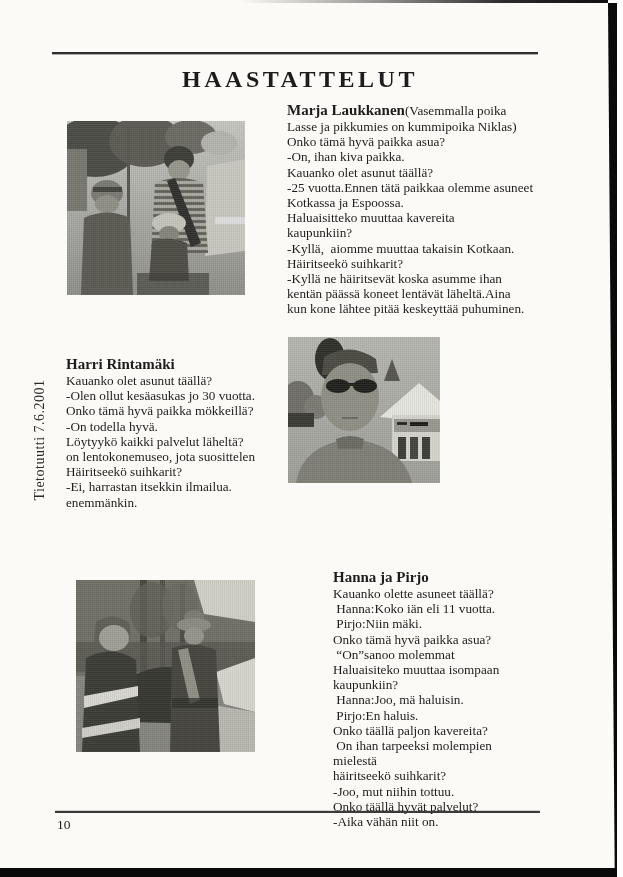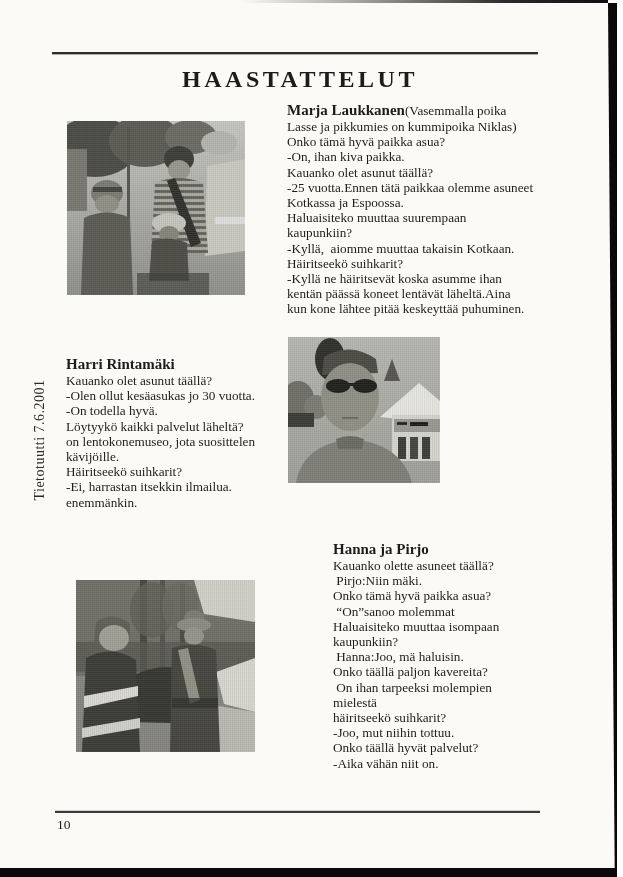--- a/index.html
+++ b/index.html
@@ -29,21 +29,21 @@
     transform:translate(-50%,-50%) rotate(-90deg); transform-origin:center;
     white-space:nowrap; font-size:14px; letter-spacing:.5px; color:#2a2a2a; }
   
   .col { position:absolute; font-size:13.2px; line-height:15.2px; }
   .tline { white-space:pre; }
   .hline { line-height:17px; }
   .h { font-weight:bold; font-size:15px;margin-top:16px; }
   .hs { font-size:13.2px; }
   .marja { left:287px; top:102px; width:330px; }
   .harri { left:66px;  top:356px; width:236px; }
-  .hanna { left:333px; top:541px; width:268px; }
+  .hanna { left:333px; top:569px; width:268px; }
   
   .photo { position:absolute; margin:0; padding:0; background:#9a9a94; overflow:hidden; }
   .photo svg { display:block; width:100%; height:100%; }
   .photo::after { content:""; position:absolute; inset:0; pointer-events:none;
     background:
       repeating-linear-gradient(0deg, rgba(255,255,255,.07) 0 1px, transparent 1px 2px),
       repeating-linear-gradient(90deg, rgba(0,0,0,.06) 0 1px, transparent 1px 2px); }
   .photo1 { left:67px; top:121px; width:178px; height:174px; }
   .photo2 { left:288px; top:337px; width:152px; height:146px; }
   .photo3 { left:76px; top:580px; width:179px; height:172px; }
@@ -100,39 +100,39 @@
 
   <section class="col marja">
     <div class="tline hline"><span class="h">Marja Laukkanen</span><span class="hs">(Vasemmalla poika</span></div>
     <div class="lines">
         <div class="tline">Lasse ja pikkumies on kummipoika Niklas)</div>
         <div class="tline">Onko tämä hyvä paikka asua?</div>
         <div class="tline">-On, ihan kiva paikka.</div>
         <div class="tline">Kauanko olet asunut täällä?</div>
         <div class="tline">-25 vuotta.Ennen tätä paikkaa olemme asuneet</div>
         <div class="tline">Kotkassa ja Espoossa.</div>
-        <div class="tline">Haluaisiteko muuttaa suurempaan</div>
+        <div class="tline">Haluaisitteko muuttaa kavereita</div>
         <div class="tline">kaupunkiin?</div>
         <div class="tline">-Kyllä,  aiomme muuttaa takaisin Kotkaan.</div>
         <div class="tline">Häiritseekö suihkarit?</div>
         <div class="tline">-Kyllä ne häiritsevät koska asumme ihan</div>
         <div class="tline">kentän päässä koneet lentävät läheltä.Aina</div>
         <div class="tline">kun kone lähtee pitää keskeyttää puhuminen.</div>
       </div>
   </section>
 
   <section class="col harri">
     <div class="tline hline"><span class="h">Harri Rintamäki</span></div>
     <div class="lines">
         <div class="tline">Kauanko olet asunut täällä?</div>
         <div class="tline">-Olen ollut kesäasukas jo 30 vuotta.</div>
+        <div class="tline">Onko tämä hyvä paikka mökkeillä?</div>
         <div class="tline">-On todella hyvä.</div>
         <div class="tline">Löytyykö kaikki palvelut läheltä?</div>
         <div class="tline">on lentokonemuseo, jota suosittelen</div>
-        <div class="tline">kävijöille.</div>
         <div class="tline">Häiritseekö suihkarit?</div>
         <div class="tline">-Ei, harrastan itsekkin ilmailua.</div>
         <div class="tline">enemmänkin.</div>
       </div>
   </section>
 
   <figure class="photo photo2">
     <svg viewBox="0 0 152 146" preserveAspectRatio="none">
       <defs>
         <linearGradient id="p2sky" x1="0" y1="0" x2="0" y2="1">
@@ -162,26 +162,28 @@
       <rect x="54" y="80" width="16" height="2" fill="#6a6a60"></rect>
       <path d="M8,146 Q14,108 62,102 Q114,106 124,146 Z" fill="#7e7e76"></path>
       <path d="M48,102 Q62,96 76,102 L74,112 L50,112 Z" fill="#6a6a62"></path>
     </svg>
   </figure>
 
   <section class="col hanna">
     <div class="tline hline"><span class="h">Hanna ja Pirjo</span></div>
     <div class="lines">
         <div class="tline">Kauanko olette asuneet täällä?</div>
+        <div class="tline"> Hanna:Koko iän eli 11 vuotta.</div>
         <div class="tline"> Pirjo:Niin mäki.</div>
         <div class="tline">Onko tämä hyvä paikka asua?</div>
         <div class="tline"> “On”sanoo molemmat</div>
         <div class="tline">Haluaisiteko muuttaa isompaan</div>
         <div class="tline">kaupunkiin?</div>
         <div class="tline"> Hanna:Joo, mä haluisin.</div>
+        <div class="tline"> Pirjo:En haluis.</div>
         <div class="tline">Onko täällä paljon kavereita?</div>
         <div class="tline"> On ihan tarpeeksi molempien</div>
         <div class="tline">mielestä</div>
         <div class="tline">häiritseekö suihkarit?</div>
         <div class="tline">-Joo, mut niihin tottuu.</div>
         <div class="tline">Onko täällä hyvät palvelut?</div>
         <div class="tline">-Aika vähän niit on.</div>
       </div>
   </section>
 

